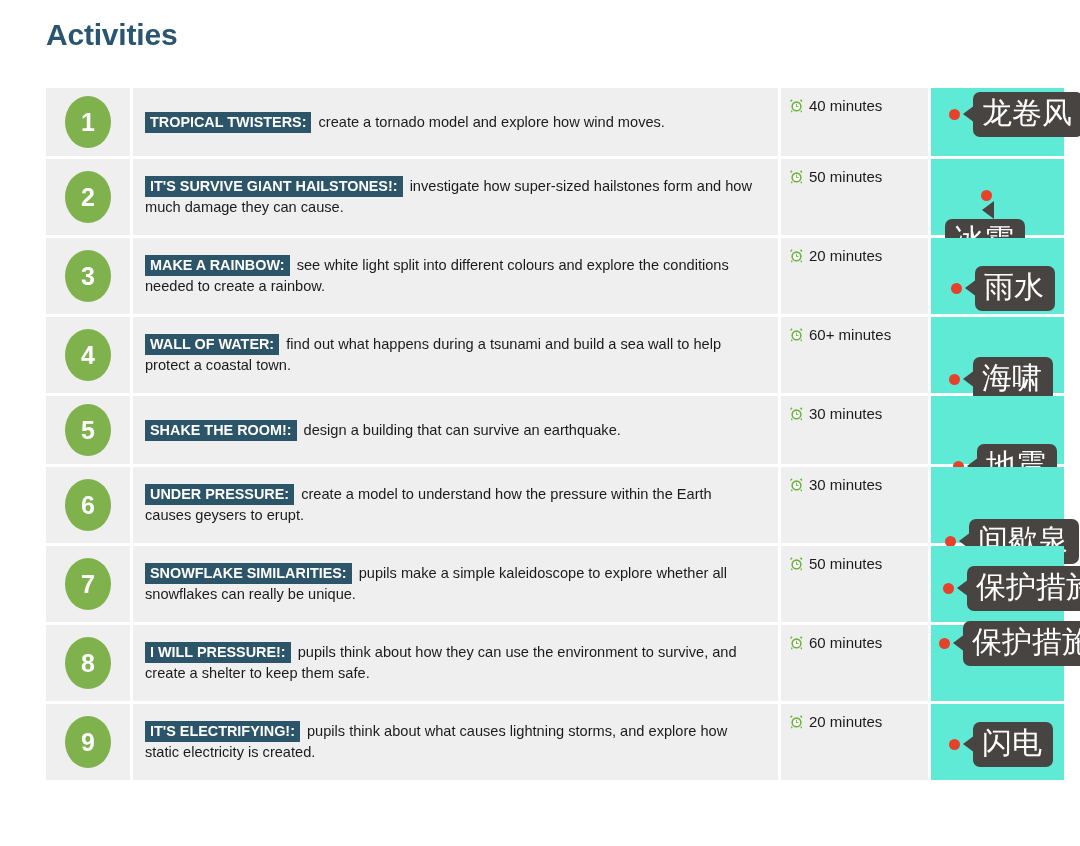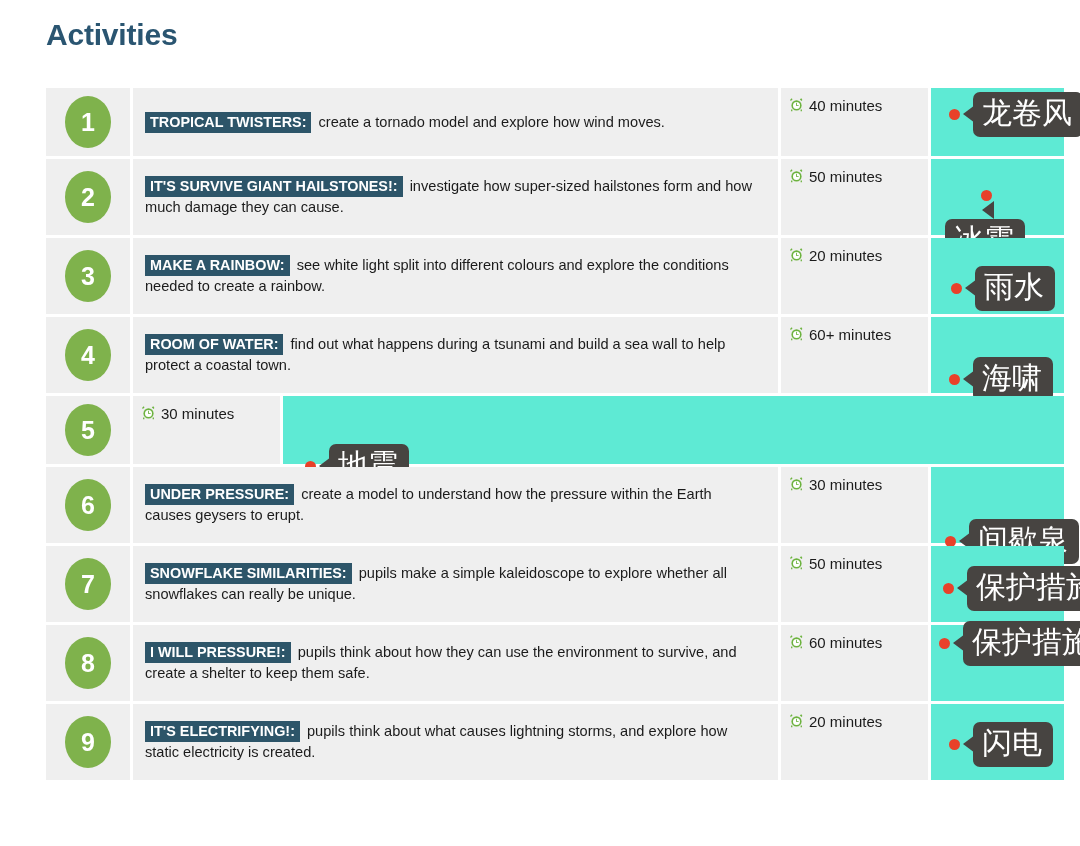--- a/index.html
+++ b/index.html
@@ -101,21 +101,21 @@
   .time-cell {
     flex: 0 0 150px;
     width: 150px;
     background: #efefef;
     border-left: 3px solid #ffffff;
     padding: 9px 0 0 8px;
     box-sizing: border-box;
   }
   .time-inner {
     display: flex;
-    align-items: flex-start;
+    align-items: center;
     gap: 5px;
     font-size: 15px;
     color: #1b1b1b;
   }
   .clock-icon {
     width: 15px;
     height: 15px;
     flex: 0 0 15px;
     display: block;
   }
@@ -256,21 +256,21 @@
             <span class="tag-arrow"></span>
             <span class="tag-bubble">雨水</span>
           </div>
         </div>
       </div>
       <div class="row" style="height: 76px;">
         <div class="num-cell">
           <div class="num-circle">4</div>
         </div>
         <div class="desc-cell">
-          <div class="desc-text"><span class="desc-title">ROOM OF WATER:</span> <span>find out what happens during a tsunami and build a sea wall to help protect a coastal town.</span></div>
+          <div class="desc-text"><span class="desc-title">WALL OF WATER:</span> <span>find out what happens during a tsunami and build a sea wall to help protect a coastal town.</span></div>
         </div>
         <div class="time-cell">
           <div class="time-inner">
             <span style="display: flex;">
               <svg class="clock-icon" viewBox="0 0 24 24" aria-hidden="true">
                 <path fill="#6db33f" d="M4.2 2.1 1.6 4.7l1.5 1.5 2.6-2.6zM19.8 2.1l-2.5 1.5 2.6 2.6 1.5-1.5z"></path>
                 <circle cx="12" cy="13.5" r="8.2" fill="#6db33f"></circle>
                 <circle cx="12" cy="13.5" r="5.6" fill="#ffffff"></circle>
                 <path fill="#6db33f" d="M11.3 9.3h1.4v4.6h-1.4z"></path>
                 <path fill="#6db33f" d="M11.9 13.1h3.5v1.3h-3.5z"></path>
@@ -285,20 +285,23 @@
             <span class="tag-dot"></span>
             <span class="tag-arrow"></span>
             <span class="tag-bubble">海啸</span>
           </div>
         </div>
       </div>
       <div class="row" style="height: 68px;">
         <div class="num-cell">
           <div class="num-circle">5</div>
         </div>
+        <div class="desc-cell">
+          <div class="desc-text"><span class="desc-title">SHAKE THE ROOM!:</span> <span>design a building that can survive an earthquake.</span></div>
+        </div>
         <div class="time-cell">
           <div class="time-inner">
             <span style="display: flex;">
               <svg class="clock-icon" viewBox="0 0 24 24" aria-hidden="true">
                 <path fill="#6db33f" d="M4.2 2.1 1.6 4.7l1.5 1.5 2.6-2.6zM19.8 2.1l-2.5 1.5 2.6 2.6 1.5-1.5z"></path>
                 <circle cx="12" cy="13.5" r="8.2" fill="#6db33f"></circle>
                 <circle cx="12" cy="13.5" r="5.6" fill="#ffffff"></circle>
                 <path fill="#6db33f" d="M11.3 9.3h1.4v4.6h-1.4z"></path>
                 <path fill="#6db33f" d="M11.9 13.1h3.5v1.3h-3.5z"></path>
                 <path fill="#6db33f" d="M3.3 20.1h2.1v2.5H3.3zM18.6 20.1h2.1v2.5h-2.1z"></path>

